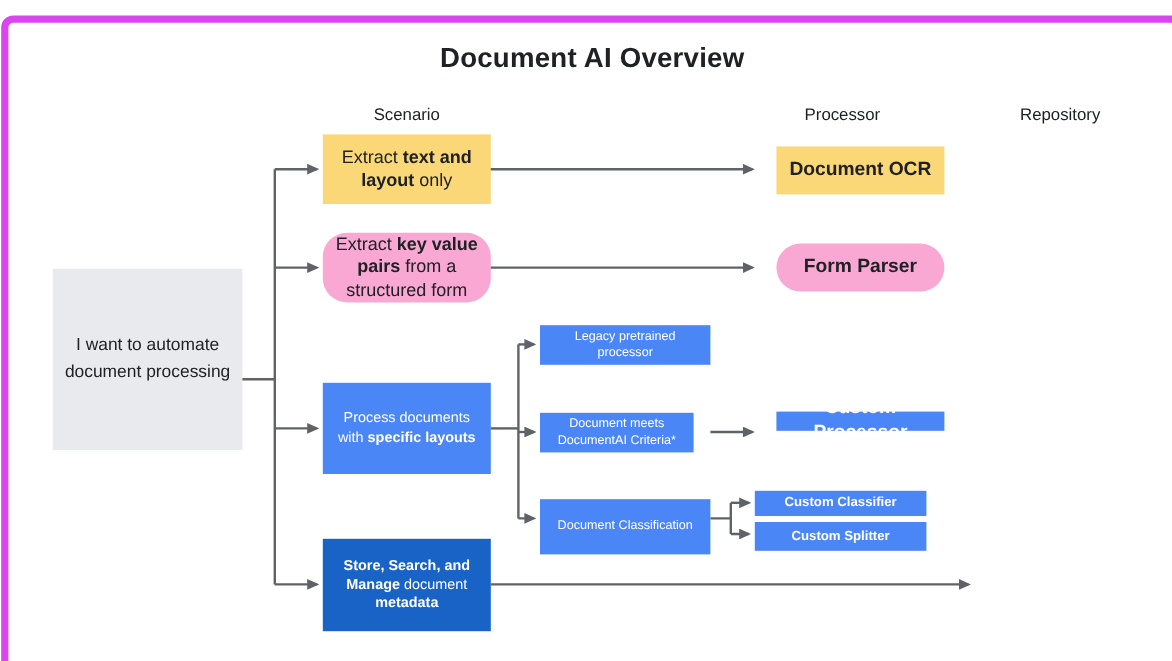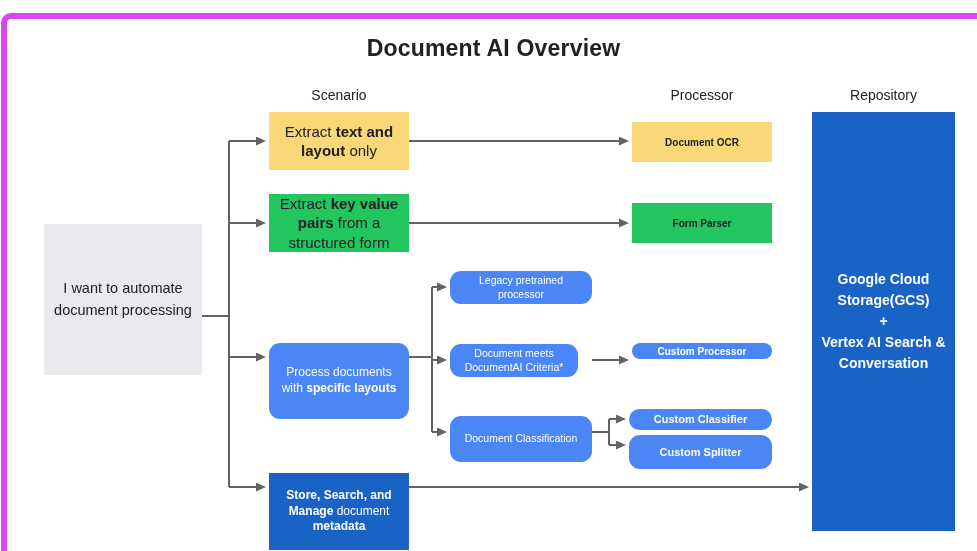--- a/index.html
+++ b/index.html
@@ -18,26 +18,26 @@
   }
   .col-header{
     position:absolute;font-size:14px;font-weight:normal;text-align:center;color:#202124;
   }
   .box{
     position:absolute;display:flex;align-items:center;justify-content:center;
     text-align:center;box-sizing:border-box;line-height:1.3;
   }
   .gray-box{background:#E8EAED;color:#202124;font-size:14.5px;line-height:1.5;padding:6px;}
   .yellow{background:#FAD877;color:#202124;}
-  .green{background:#22c55e;color:#202124;}
-  .blue{background:#4A86F5;color:#ffffff;border-radius:11px;}
+  .green{background:#f9a8d4;color:#202124;border-radius:20px;}
+  .blue{background:#4A86F5;color:#ffffff;}
   .dblue{background:#1A63C6;color:#ffffff;}
   .scenario-sm{font-size:15px;padding:4px 10px;}
-  .scenario-md{font-size:12px;padding:4px 8px;margin-top:24px;}
-  .proc-label{font-size:10px;font-weight:bold;padding:4px 6px;}
+  .scenario-md{font-size:12px;padding:4px 8px;}
+  .proc-label{font-size:16px;font-weight:bold;padding:4px 6px;margin-left:15px;}
   .mid-label{font-size:10.5px;padding:2px 8px;}
   .thin-label{font-size:11px;font-weight:bold;justify-content:center;}
   .repo-text{font-size:14px;font-weight:bold;line-height:1.5;padding:0 8px;}
   svg.connectors{position:absolute;left:0;top:0;pointer-events:none;}
 </style>
 </head>
 <body>
 
 <div class="card">
 
@@ -82,31 +82,24 @@
   </div>
   <div class="box green proc-label" style="left:625px;top:184px;width:140px;height:40px;">
     <span>Form Parser</span>
   </div>
   <div class="box blue proc-label" style="left:625px;top:324px;width:140px;height:16px;">
     <span>Custom Processor</span>
   </div>
   <div class="box blue thin-label" style="left:622px;top:390px;width:143px;height:21px;">
     <span>Custom Classifier</span>
   </div>
-  <div class="box blue thin-label" style="left:622px;top:416px;width:143px;height:34px;">
+  <div class="box blue thin-label" style="left:622px;top:416px;width:143px;height:24px;">
     <span>Custom Splitter</span>
   </div>
 
-  <div class="box dblue repo-text" style="left:805px;top:93px;width:143px;height:419px;">
-    <div>
-      <div>Google Cloud Storage(GCS)</div>
-      <div>+</div>
-      <div>Vertex AI Search &amp; Conversation</div>
-    </div>
-  </div>
 
   <svg class="connectors" width="975" height="539" viewBox="0 0 975 539">
     <defs>
       <marker id="arrow" markerUnits="userSpaceOnUse" markerWidth="10" markerHeight="9" refX="8" refY="4.5" orient="auto">
         <path d="M0,0 L10,4.5 L0,9 Z" fill="#5F6368"></path>
       </marker>
     </defs>
     <g stroke="#5F6368" stroke-width="2" fill="none" stroke-linejoin="round">
 
       <path d="M195,297 H222"></path>

